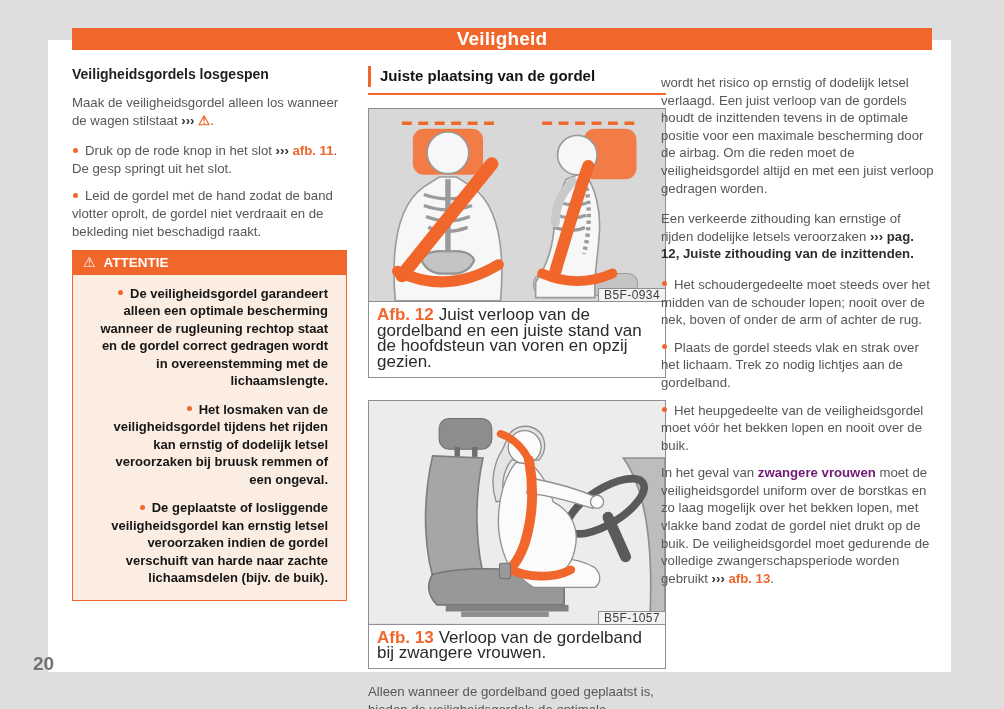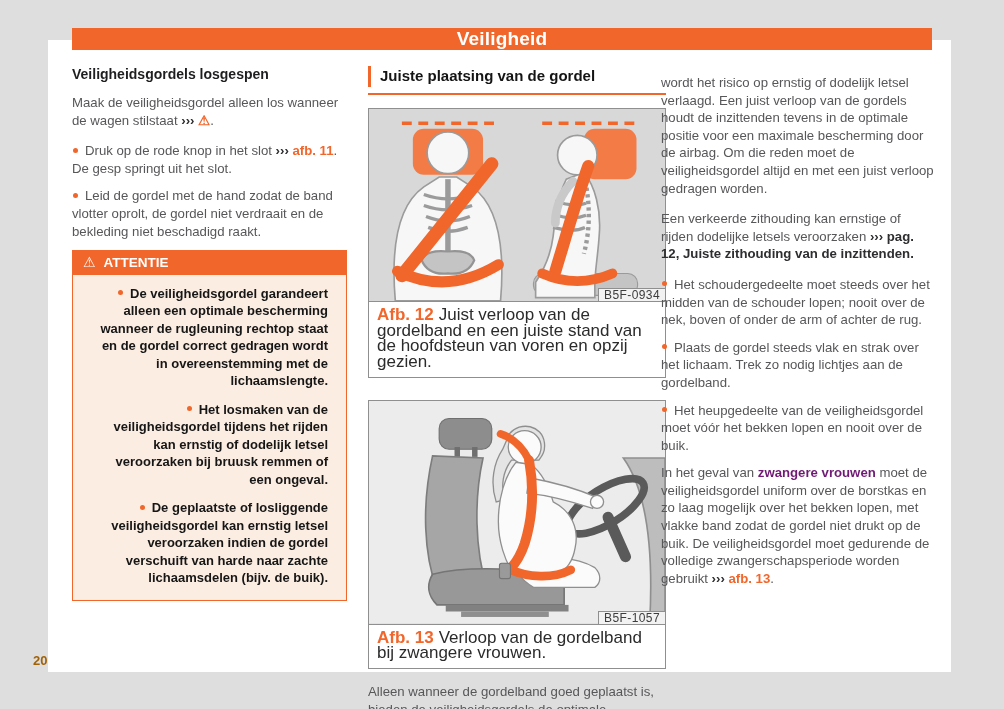--- a/index.html
+++ b/index.html
@@ -50,21 +50,21 @@
   .figure.first { margin-top:13px; }
   .fig-img { position:relative; border-bottom:1px solid #8f8f8f; background:#d8d8d8; }
   .fig-img svg { display:block; width:100%; height:auto; }
   .fig-code { position:absolute; right:0; bottom:0; border:1px solid #8f8f8f; border-right:none;
               border-bottom:none; background:#f2f2f2; font-size:12px; line-height:10px;
               padding:1px 5px; color:#3c3c3c; letter-spacing:0.4px; }
   .fig-cap { padding:5px 8px 7px; font-size:17px; line-height:15.8px; color:#2b2b2b; }
   .fig-label { color:#F1662B; font-weight:700; margin-right:5px; }
   .after-fig { margin-top:14px; }
 
-  .page-num { position:absolute; left:33px; top:653px; font-size:13px; font-weight:700; color:#a16207; }
+  .page-num { position:absolute; left:33px; top:653px; font-size:19px; font-weight:700; color:#737373; }
 </style>
 </head>
 <body>
 
 <div class="sheet">
 
   <div class="header-bar">
     <span>Veiligheid</span>
   </div>
 

